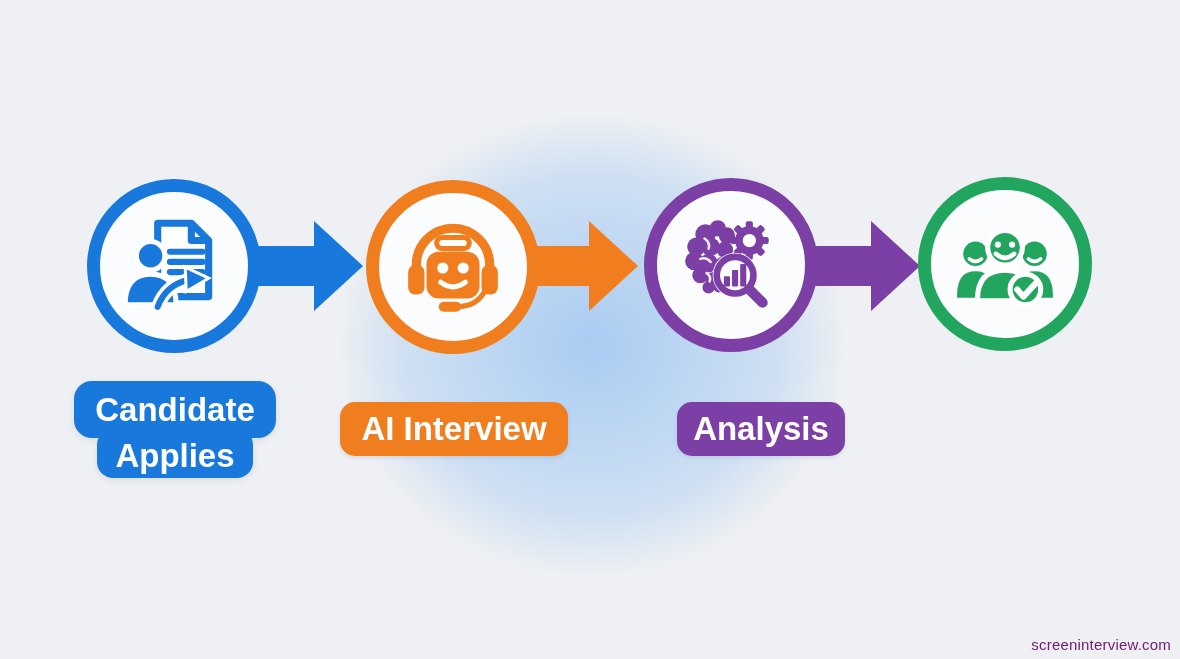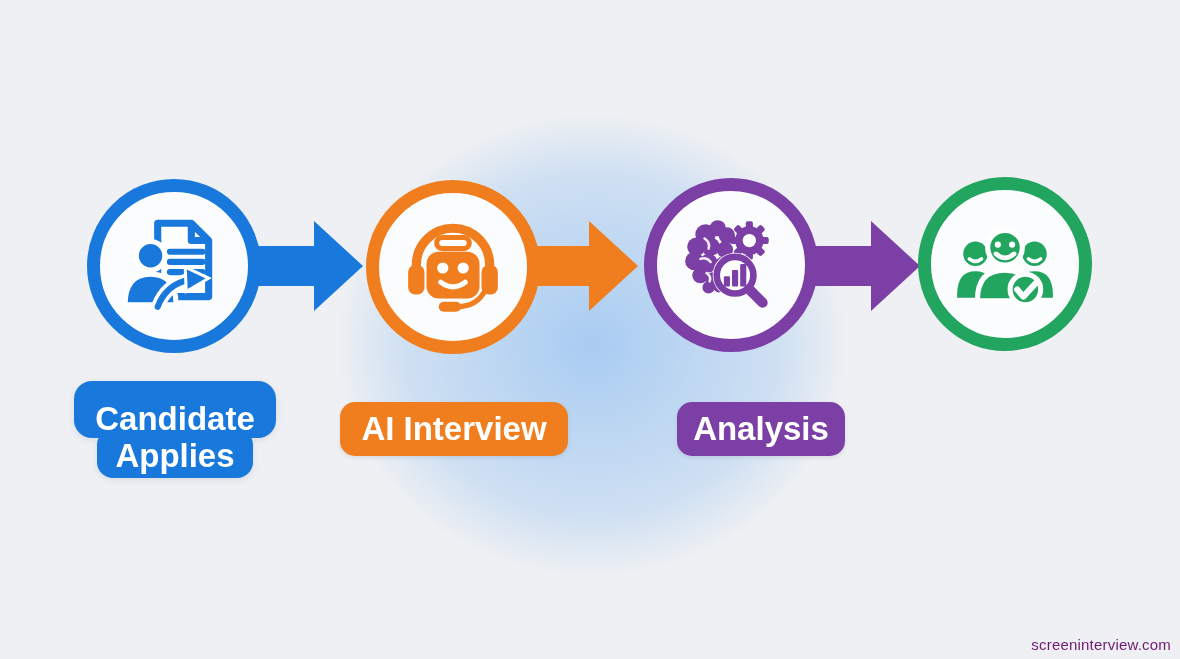--- a/index.html
+++ b/index.html
@@ -66,21 +66,21 @@
     font-weight: bold;
     font-size: 33px;
     text-align: center;
   }
   .step-top {
     width: 202px;
     height: 57px;
     background: var(--c);
     border-radius: 18px;
     display: flex;
-    align-items: flex-end;
+    align-items: center;
     justify-content: center;
   }
   .step-bottom {
     width: 156px;
     height: 49px;
     margin: -9px auto 0 auto;
     background: var(--c);
     border-radius: 16px;
     display: flex;
     align-items: center;

